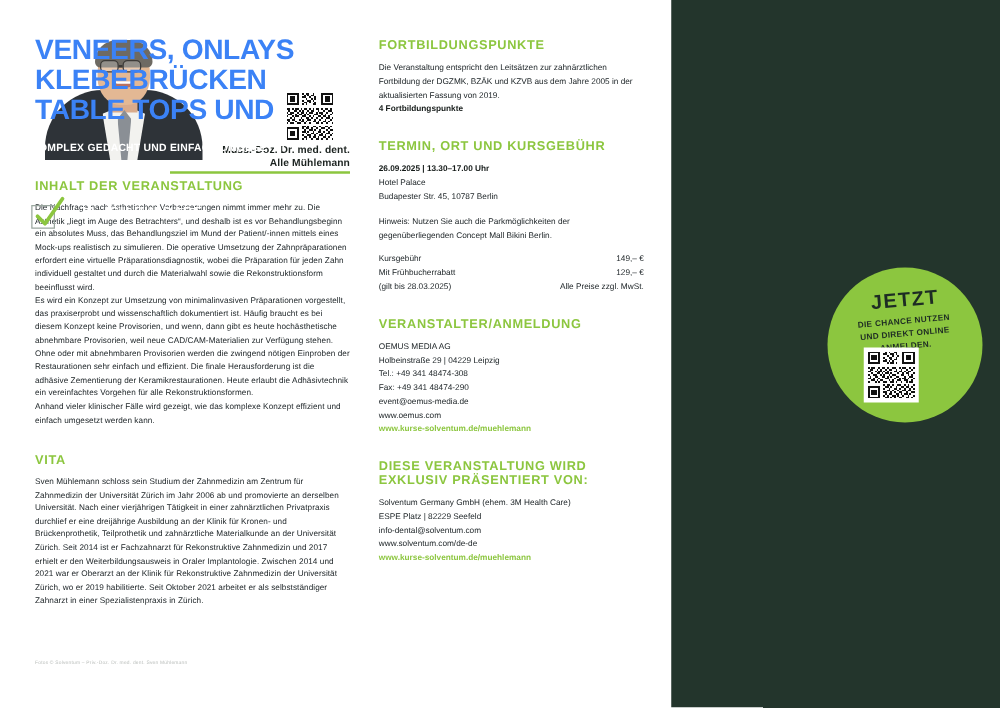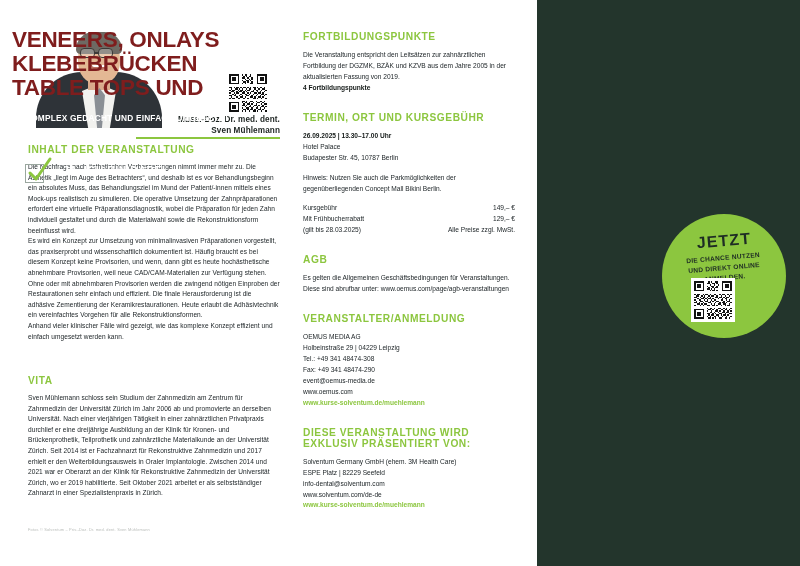--- a/index.html
+++ b/index.html
@@ -72,43 +72,43 @@
   h2.sec {
     font-size: 10.2px; font-weight: 700; color: #8cc63f;
     letter-spacing: .55px; margin: 0 0 7px 0; text-transform: uppercase;
   }
   .body-text {
     font-size: 6.55px; line-height: 1.62; color: #20272a;
     text-align: left; letter-spacing: .05px;
   }
   .body-text p { margin: 0 0 0 0; }
   .block-inhalt { margin-top: 16px; }
-  .block-vita { margin-top: 33px; }
+  .block-vita { margin-top: 21px; }
 
   
   .col-mid { position: absolute; left: 303px; top: 31px; width: 212px; }
   .col-mid h2.sec { margin-bottom: 8px; }
   .mid-block { margin-bottom: 18px; }
   .mid-text { font-size: 6.6px; line-height: 1.66; color: #20272a; }
   .mid-text.bold { font-weight: 700; color: #141a18; }
   .mid-green { color: #8cc63f; font-weight: 700; }
   .spacer-sm { height: 9px; }
 
   .price-row { display: flex; justify-content: space-between; font-size: 6.6px; line-height: 1.66; color: #20272a; }
   .price-row .lbl { text-align: left; }
   .price-row .val { text-align: right; }
 
   
   .panel {
     position: absolute; left: 537px; top: 0; width: 263px; height: 566px;
     background: #23352c; overflow: hidden;
   }
   .panel-title {
-    position: absolute; left: 12px; top: 28px; width: 236px;
-    font-size: 22.5px; font-weight: 800; color: #7f1d1d;
+    position: absolute; left: 28px; top: 28px; width: 236px;
+    font-size: 22.5px; font-weight: 800; color: #3b82f6;
     line-height: 1.07; letter-spacing: -0.3px; text-transform: uppercase;
   }
   .panel-sub {
     position: absolute; left: 25px; top: 113px; width: 236px;
     font-size: 8.3px; font-weight: 700; color: #ffffff;
     letter-spacing: .2px; text-transform: uppercase;
   }
   .checkline { position: absolute; left: 25px; top: 164px; display: flex; }
   .checkbox {
     width: 19px; height: 19px; border: 1.4px solid #9aa79f; background: transparent;
@@ -332,21 +332,21 @@
             <rect x="18" y="27" width="2" height="1"></rect>
               <rect x="21" y="27" width="1" height="1"></rect>
               <rect x="24" y="27" width="1" height="1"></rect>
             <rect x="27" y="27" width="1" height="1"></rect>
           </g>
         </svg>
       </div>
 
       <div class="speaker-name">
         <div>Muss.-Doz. Dr. med. dent.</div>
-        <div>Sven Mühlemann</div>
+        <div>Alle Mühlemann</div>
       </div>
       <div class="rule-green"></div>
     </div>
 
     <div class="block-inhalt">
       <h2 class="sec">INHALT DER VERANSTALTUNG</h2>
       <div class="body-text">
         <p>Die Nachfrage nach ästhetischen Verbesserungen nimmt immer mehr zu. Die Ästhetik „liegt im Auge des Betrachters“, und deshalb ist es vor Behandlungsbeginn ein absolutes Muss, das Behandlungsziel im Mund der Patient/-innen mittels eines Mock-ups realistisch zu simulieren. Die operative Umsetzung der Zahnpräparationen erfordert eine virtuelle Präparationsdiagnostik, wobei die Präparation für jeden Zahn individuell gestaltet und durch die Materialwahl sowie die Rekonstruktionsform beeinflusst wird.</p>
         <p>Es wird ein Konzept zur Umsetzung von minimalinvasiven Präparationen vorgestellt, das praxiserprobt und wissenschaftlich dokumentiert ist. Häufig braucht es bei diesem Konzept keine Provisorien, und wenn, dann gibt es heute hochästhetische abnehmbare Provisorien, weil neue CAD/CAM-Materialien zur Verfügung stehen. Ohne oder mit abnehmbaren Provisorien werden die zwingend nötigen Einproben der Restaurationen sehr einfach und effizient. Die finale Herausforderung ist die adhäsive Zementierung der Keramikrestaurationen. Heute erlaubt die Adhäsivtechnik ein vereinfachtes Vorgehen für alle Rekonstruktionsformen.</p>
         <p>Anhand vieler klinischer Fälle wird gezeigt, wie das komplexe Konzept effizient und einfach umgesetzt werden kann.</p>
@@ -384,25 +384,20 @@
       <div class="price-row">
         <span class="lbl">Mit Frühbucherrabatt</span>
         <span class="val">129,– €</span>
       </div>
       <div class="price-row">
         <span class="lbl">(gilt bis 28.03.2025)</span>
         <span class="val">Alle Preise zzgl. MwSt.</span>
       </div>
     </div>
 
-    <div class="mid-block">
-      <h2 class="sec">AGB</h2>
-      <div class="mid-text">Es gelten die Allgemeinen Geschäftsbedingungen für Veranstaltungen.</div>
-      <div class="mid-text">Diese sind abrufbar unter: www.oemus.com/page/agb-veranstaltungen</div>
-    </div>
 
     <div class="mid-block">
       <h2 class="sec">VERANSTALTER/ANMELDUNG</h2>
       <div class="mid-text">OEMUS MEDIA AG</div>
       <div class="mid-text">Holbeinstraße 29 | 04229 Leipzig</div>
       <div class="mid-text">Tel.: +49 341 48474-308</div>
       <div class="mid-text">Fax: +49 341 48474-290</div>
       <div class="mid-text">event@oemus-media.de</div>
       <div class="mid-text">www.oemus.com</div>
       <div class="mid-text mid-green">www.kurse-solventum.de/muehlemann</div>

